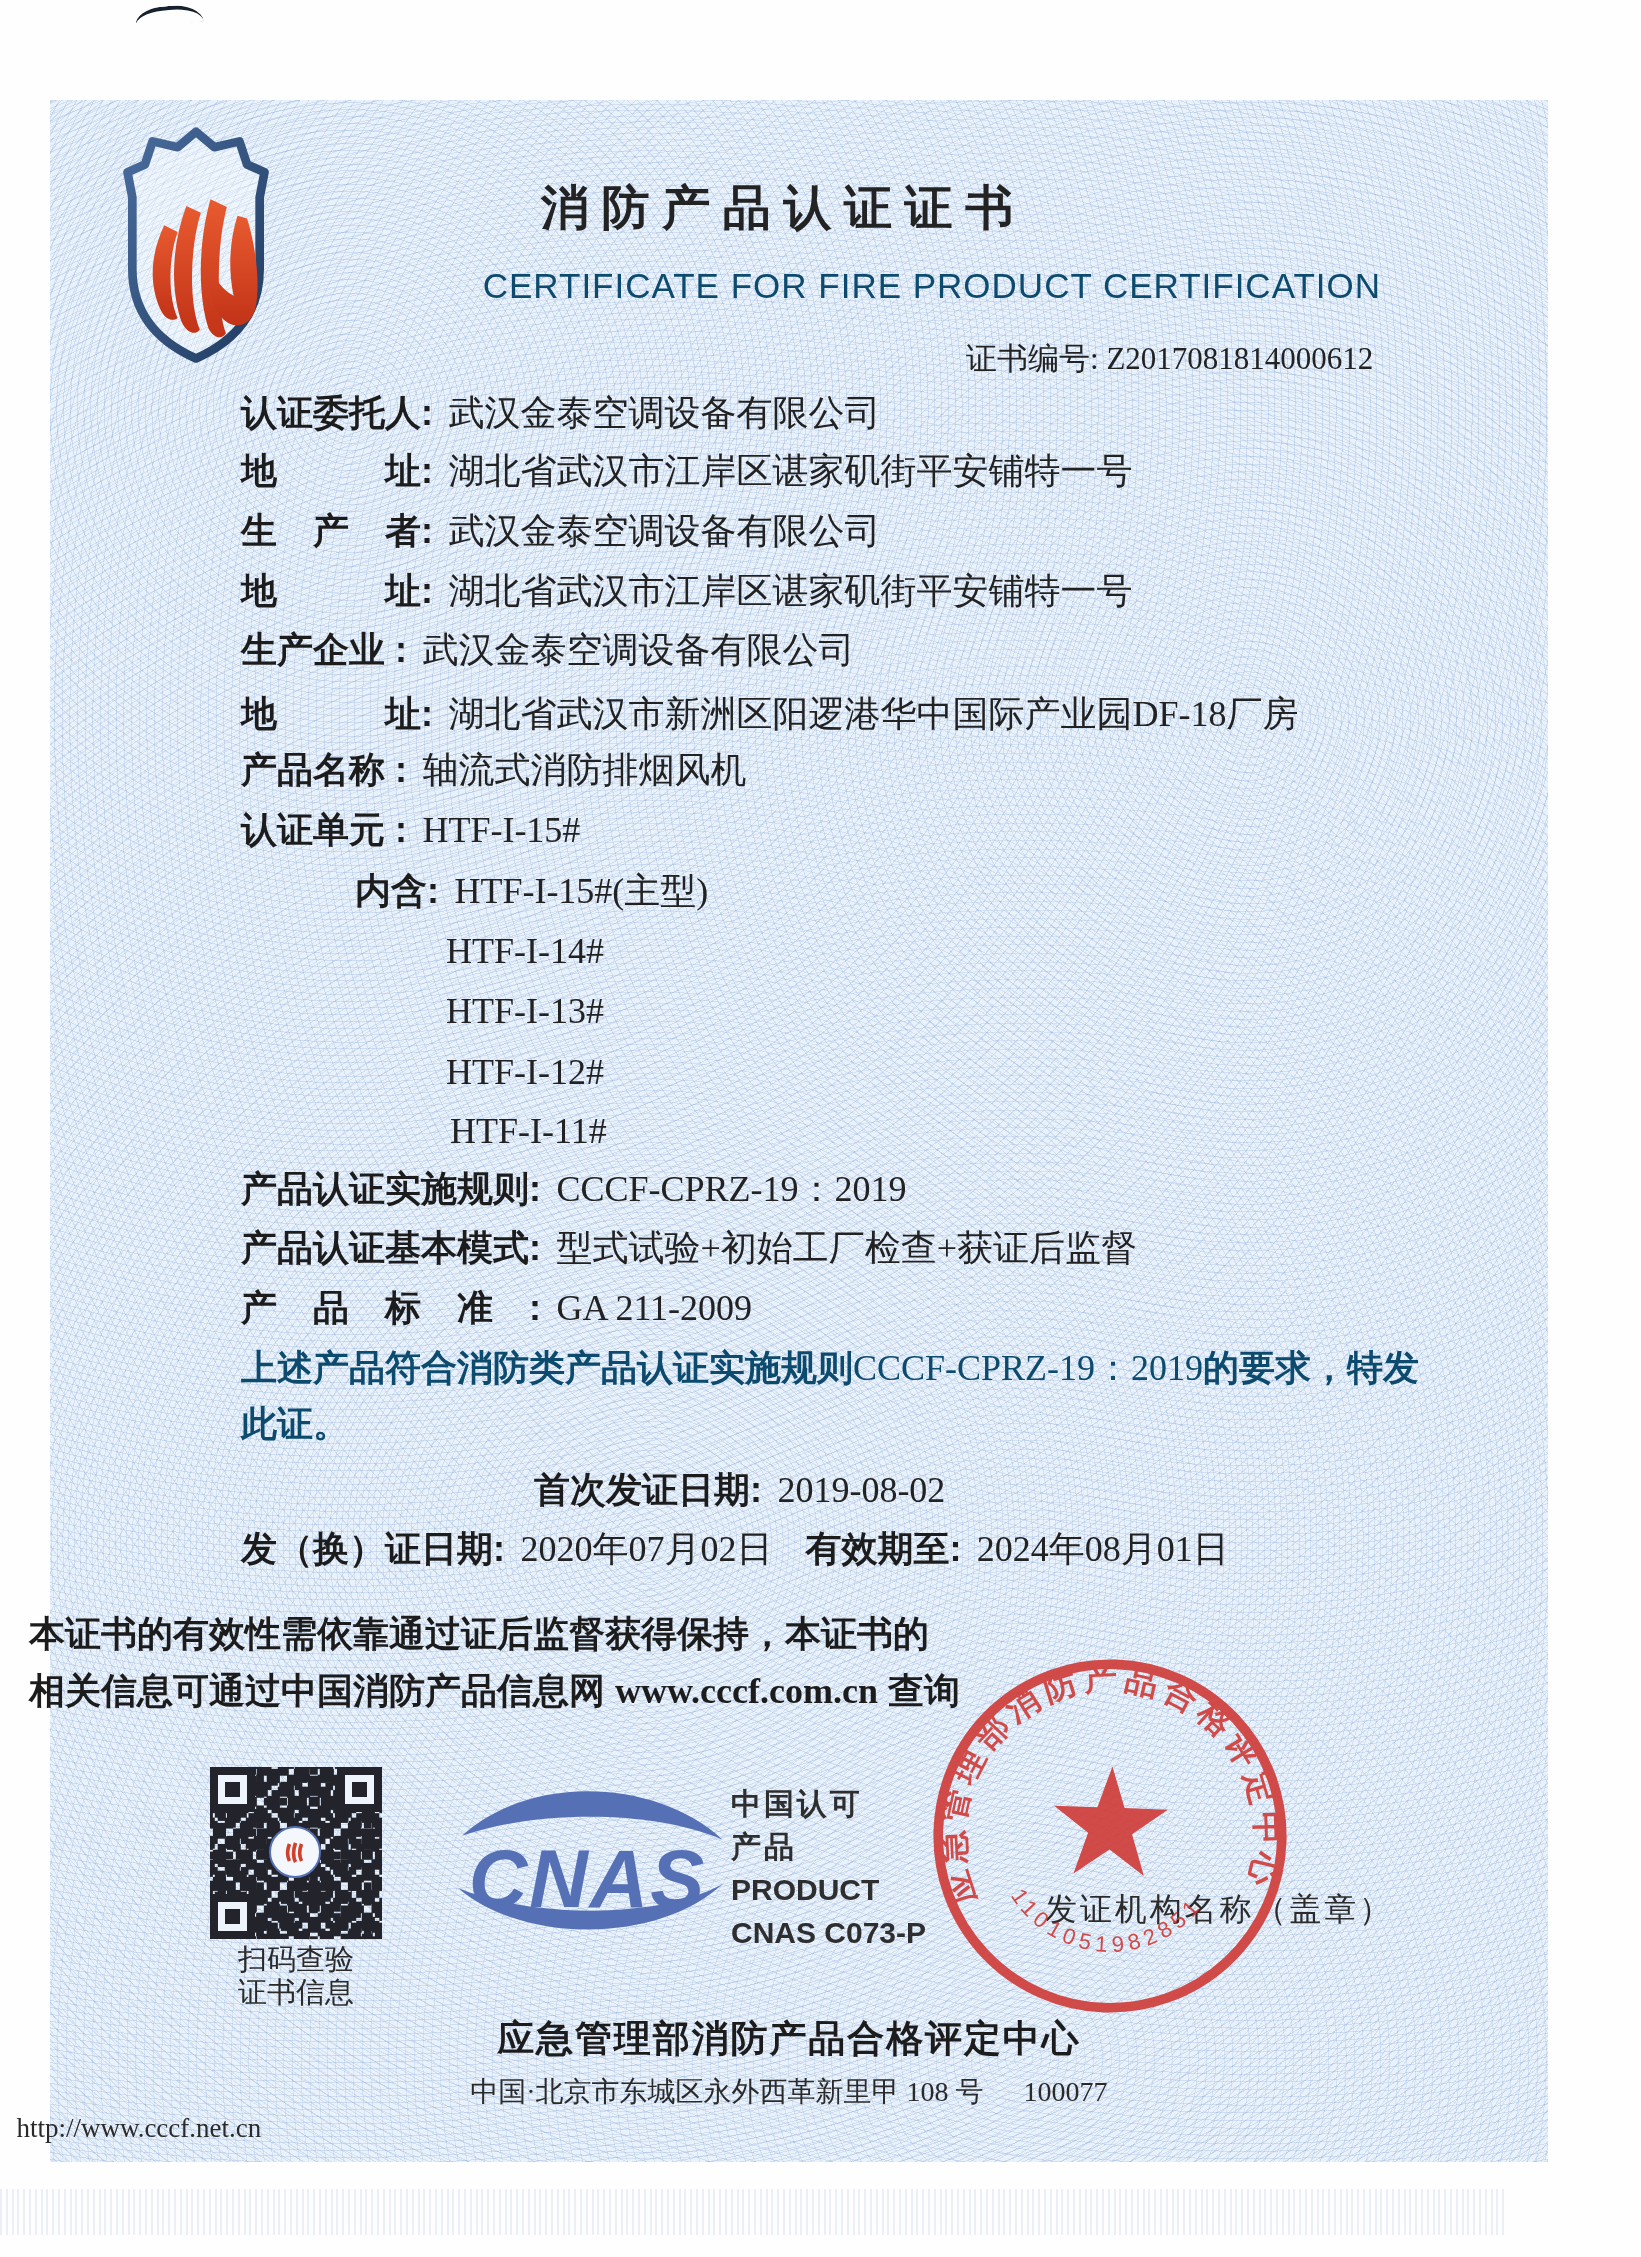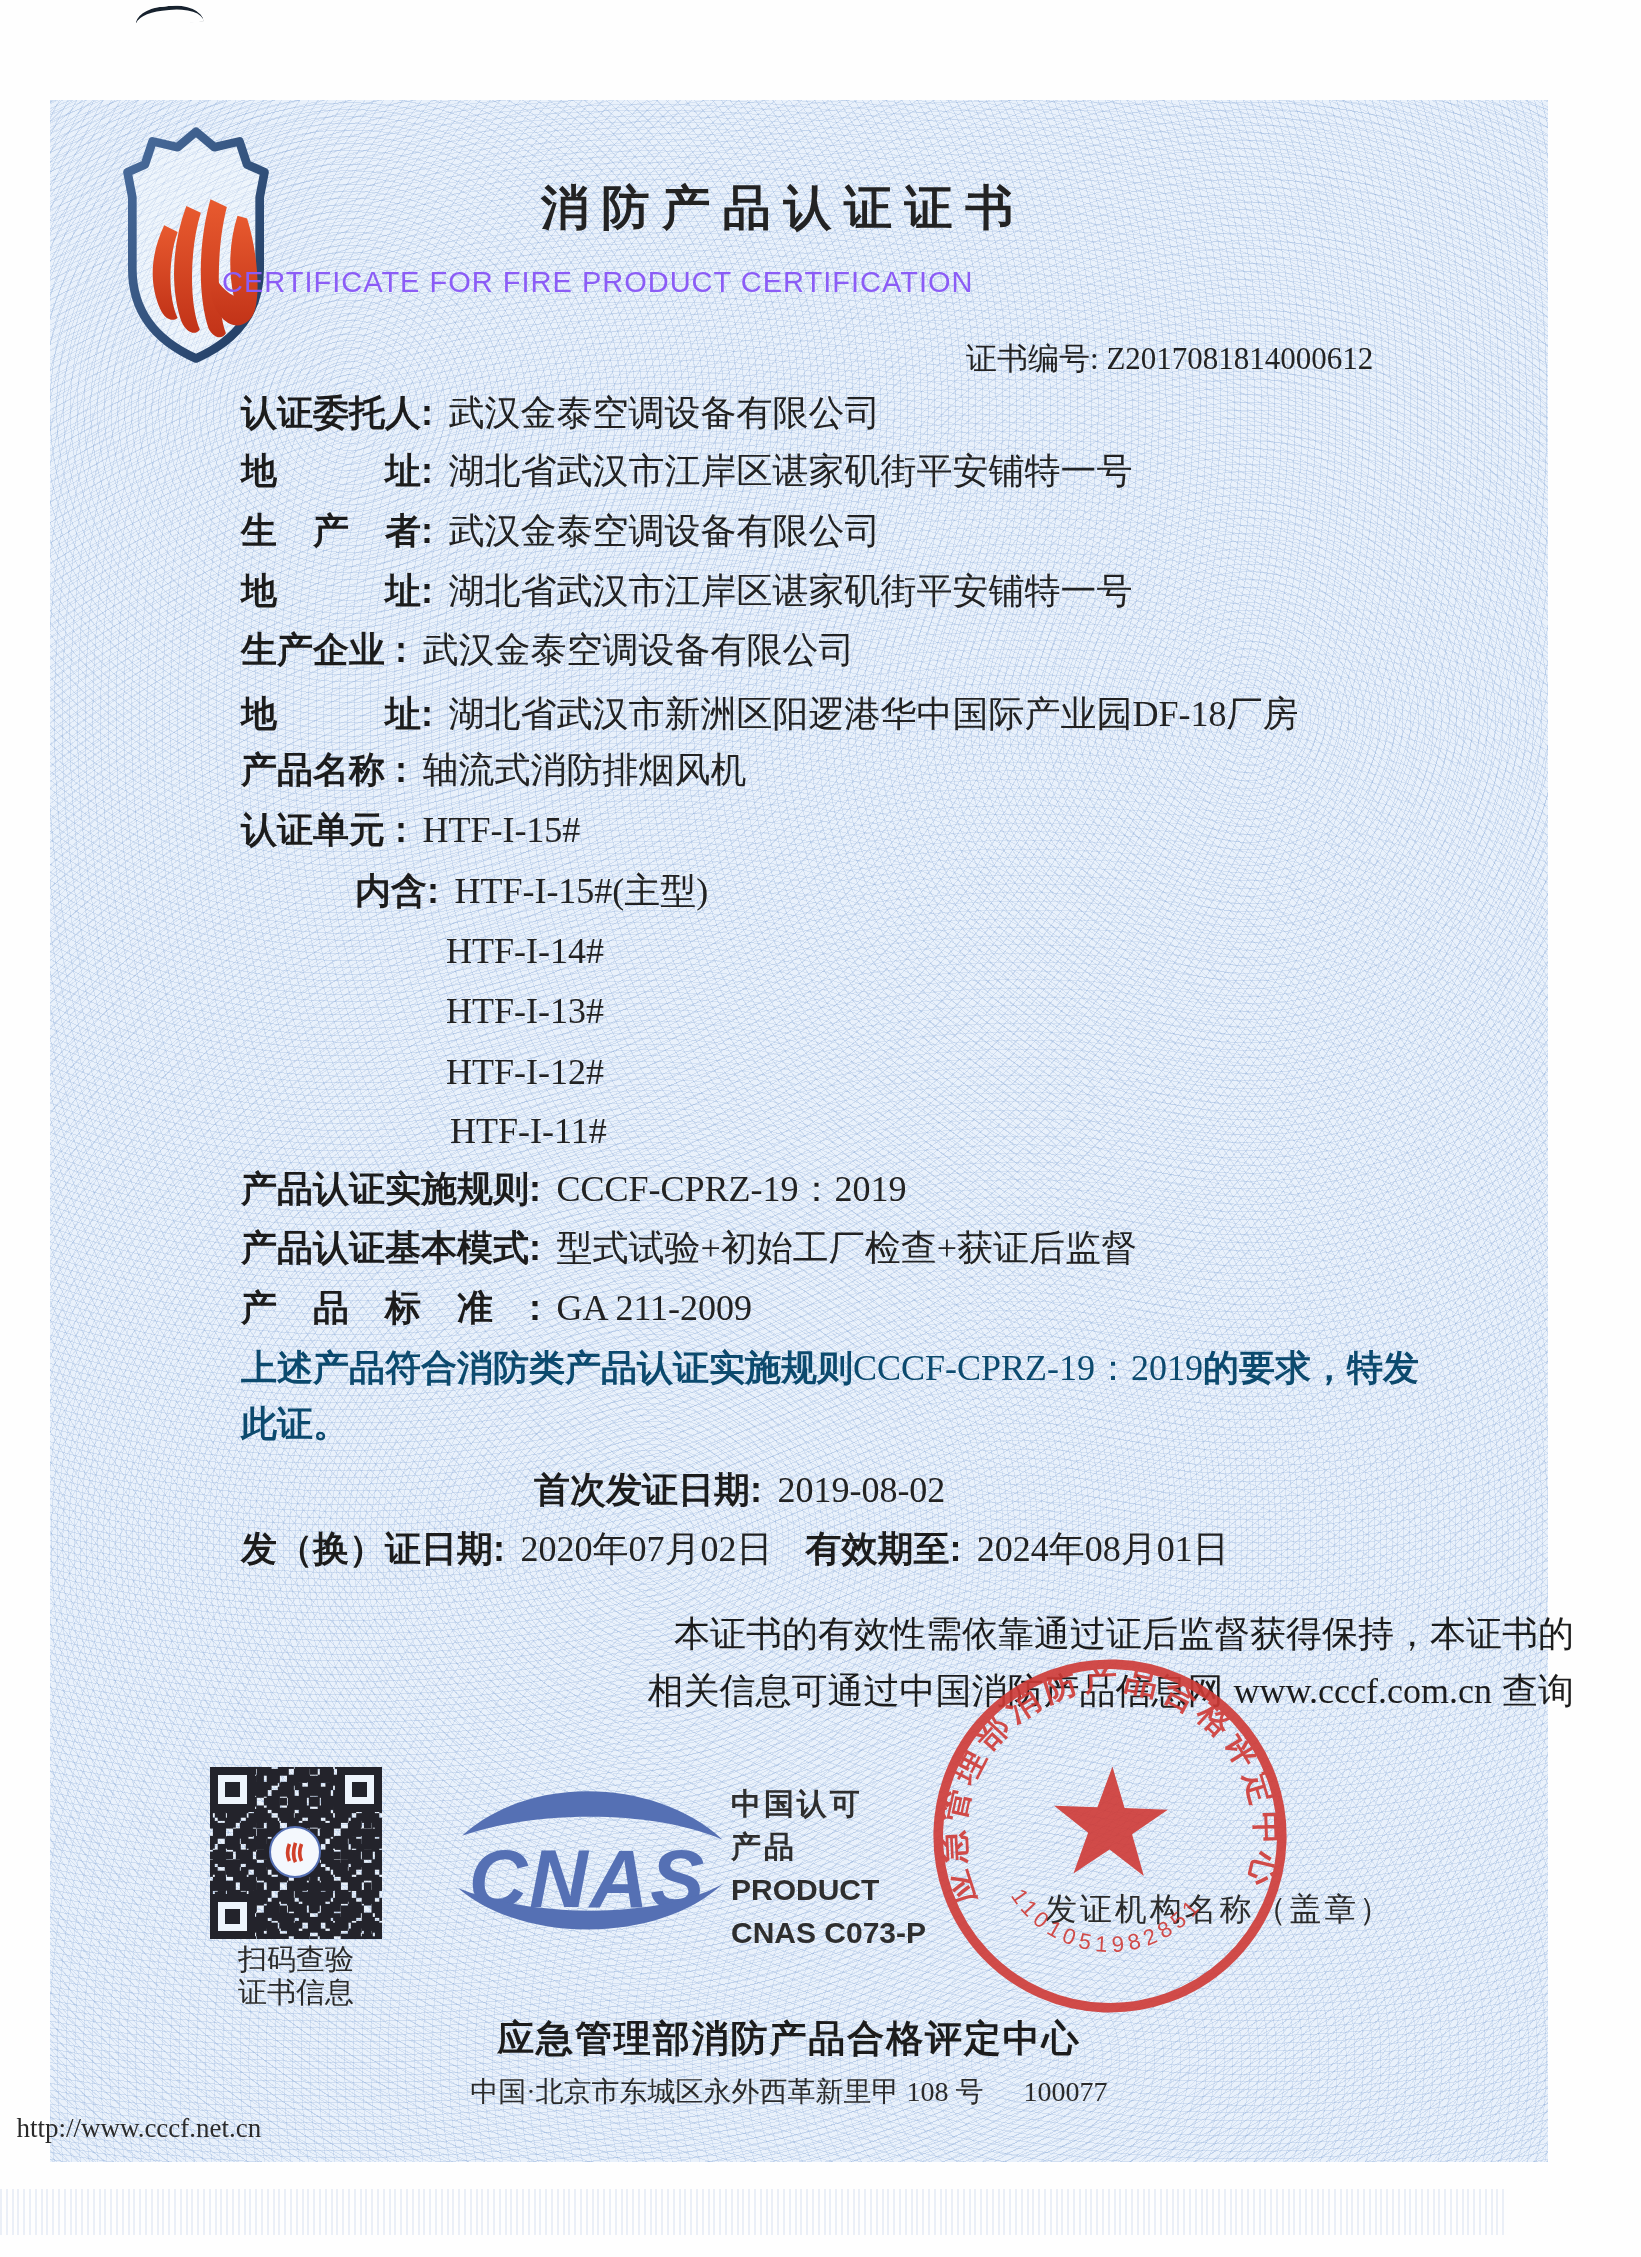--- a/index.html
+++ b/index.html
@@ -13,31 +13,31 @@
       repeating-radial-gradient(circle at 80% 30%, rgba(112,150,205,.20) 0 1px, rgba(255,255,255,0) 1px 7.7px),
       repeating-radial-gradient(circle at 40% 70%, rgba(112,150,205,.18) 0 1px, rgba(255,255,255,0) 1px 5.8px),
       repeating-radial-gradient(circle at 65% 95%, rgba(112,150,205,.16) 0 1px, rgba(255,255,255,0) 1px 8.7px);}
   .bottom-strip{position:absolute;left:0;top:2189px;width:1506px;height:46px;opacity:.45;
     background-image:repeating-linear-gradient(90deg, rgba(130,160,210,.35) 0 1.9px, rgba(255,255,255,0) 1.9px 5.8px);}
   .scan-artifact{position:absolute;left:135px;top:5.8px;width:68px;height:15.4px;
     border-top:4.8px solid #17222e;border-radius:50% 60% 0 0/100% 120% 0 0;transform:rotate(-6deg);}
 
   .abs{position:absolute;}
   .title{left:541px;top:176px;font-size:48px;font-weight:700;letter-spacing:12.6px;color:#232323;}
-  .subtitle{left:222px;top:266px;width:1159px;text-align:left;font-size:29px;letter-spacing:1px;color:#8b5cf6;}
+  .subtitle{left:222px;top:266px;width:1159px;text-align:right;font-size:35px;letter-spacing:1px;color:#0c4a6e;}
   .cert-no{left:966px;top:338px;font-size:31px;font-family:"Liberation Serif","DejaVu Serif",serif;color:#222;}
 
   .row{position:absolute;left:241px;font-size:36px;line-height:44px;white-space:nowrap;}
   .lbl{font-weight:700;color:#1c1c1c;}
   .val{font-family:"Liberation Serif","DejaVu Serif",serif;margin-left:15.4px;color:#222;}
   .stmt{position:absolute;left:241px;font-size:36px;font-weight:700;white-space:nowrap;color:#0c4a6e;}
   .stmt .num{font-family:"Liberation Serif","DejaVu Serif",serif;font-weight:400;}
   .gap{display:inline-block;width:33px;}
 
-  .centered{position:absolute;left:29px;width:1545px;text-align:right;font-size:36px;font-weight:400;color:#1c1c1c;}
+  .centered{position:absolute;left:29px;width:1545px;text-align:left;font-size:36px;font-weight:700;color:#1c1c1c;}
   .centered .url{font-family:"Liberation Serif","DejaVu Serif",serif;}
 
   
   .qr{position:absolute;left:210px;top:1767px;width:172px;height:172px;
     background:
       repeating-conic-gradient(#23232b 0% 25%, rgba(0,0,0,0) 0% 50%) 0px 0px/15.4px 15.4px,
       repeating-conic-gradient(#23232b 0% 25%, rgba(0,0,0,0) 0% 50%) 4.8px 8.7px/21px 21px,
       repeating-conic-gradient(rgba(0,0,0,0) 0% 25%, #23232b 0% 50%) 2.9px 1.9px/27px 27px;}
   .qr-finder{position:absolute;width:29px;height:29px;border:8.7px solid #23232b;background:#eef4fc;}
   .qr-finder div{width:15.4px;height:15.4px;margin:6.8px auto;background:#23232b;}

